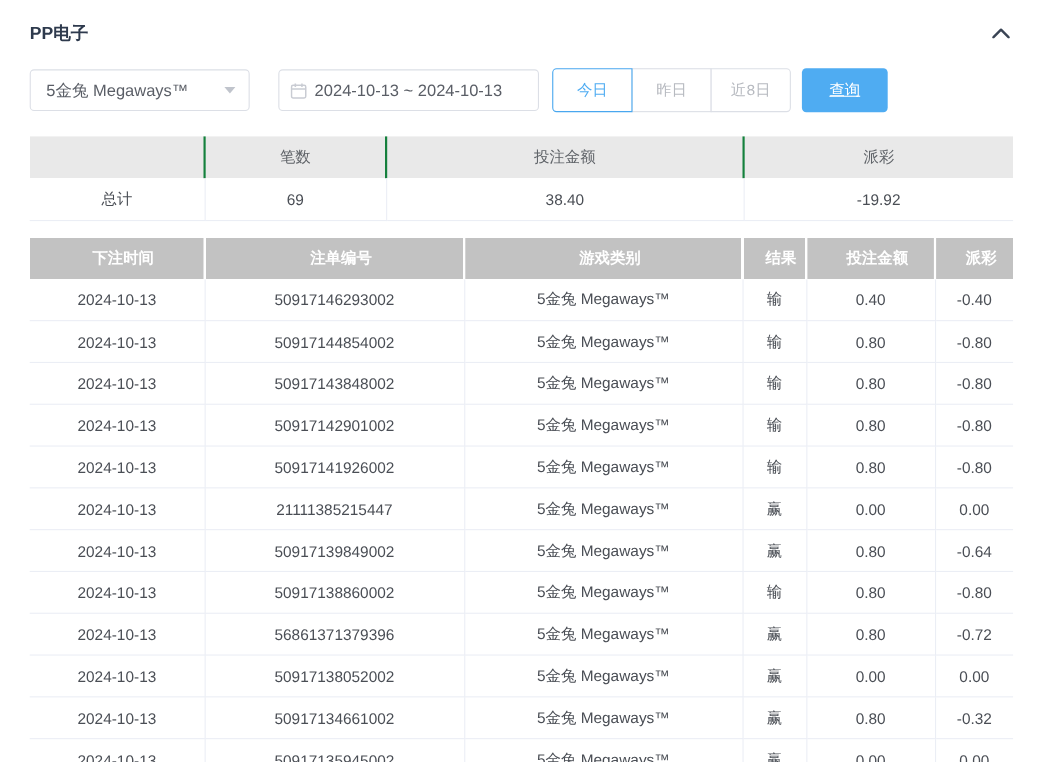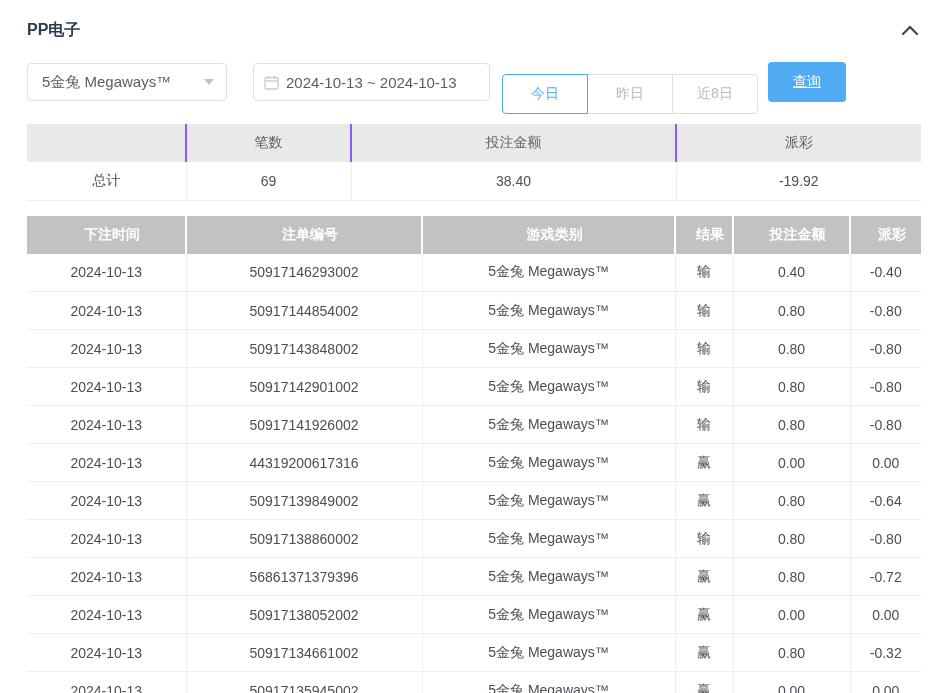--- a/index.html
+++ b/index.html
@@ -62,26 +62,25 @@
     display:flex;align-items:center;
     padding:0 10px;margin-left:26px;
     font-size:15px;color:#5a5e66;
     cursor:pointer;background:#fff;white-space:nowrap;
   }
   .date-ctl .cal{margin-right:7px;flex:none;display:flex;}
   .btn-group{
     display:flex;margin-left:12px;height:40px;
   }
   .range-btn{
-    width:86px;height:40px;
+    width:73px;height:40px;
     background:#fff;border:1px solid var(--ctl-border);
     font-size:14px;color:var(--muted-text);
     cursor:pointer;margin-left:-1px;
-    font-family:Liberation Sans, sans-serif;
-    margin-top:12px;
+    font-family:Liberation Mono, monospace;
   }
   .range-btn:first-child{border-radius:4px 0 0 4px;margin-left:0;}
   .range-btn:last-child{border-radius:0 4px 4px 0;}
   .range-btn.active{
     color:var(--accent);border:1px solid var(--accent-border);
     position:relative;z-index:1;background:#fff;
   }
   .query-btn{
     width:78px;height:40px;margin-left:10px;
     background:var(--accent);color:#fff;
@@ -94,21 +93,21 @@
   table{border-collapse:collapse;table-layout:fixed;}
   .summary-table{margin:22px 27px 0 27px;width:894px;}
   .records-table{margin:15px 27px 0 27px;width:894px;}
   th,td{
     height:38px;text-align:center;vertical-align:middle;
     font-size:14px;font-weight:normal;
     overflow:hidden;white-space:nowrap;
   }
   .summary-table th{
     background:var(--sum-head-bg);color:#5f6368;
-    border-right:2px solid #8b5cf6;
+    border-right:2px solid #15803d;
   }
   .summary-table th:last-child{border-right:none;}
   .summary-table td{
     color:#4a4e55;
     border-bottom:1px solid var(--border);
     border-right:1px solid var(--border);
   }
   .summary-table td:last-child{border-right:none;}
   .records-table th{
     background:var(--main-head-bg);color:#fff;font-weight:bold;
@@ -246,21 +245,21 @@
         <tr>
           <td>2024-10-13</td>
           <td>50917141926002</td>
           <td>5金兔 Megaways™</td>
           <td>输</td>
           <td>0.80</td>
           <td class="neg">-0.80</td>
         </tr>
         <tr>
           <td>2024-10-13</td>
-          <td>44319200617316</td>
+          <td>21111385215447</td>
           <td>5金兔 Megaways™</td>
           <td>赢</td>
           <td>0.00</td>
           <td>0.00</td>
         </tr>
         <tr>
           <td>2024-10-13</td>
           <td>50917139849002</td>
           <td>5金兔 Megaways™</td>
           <td>赢</td>

